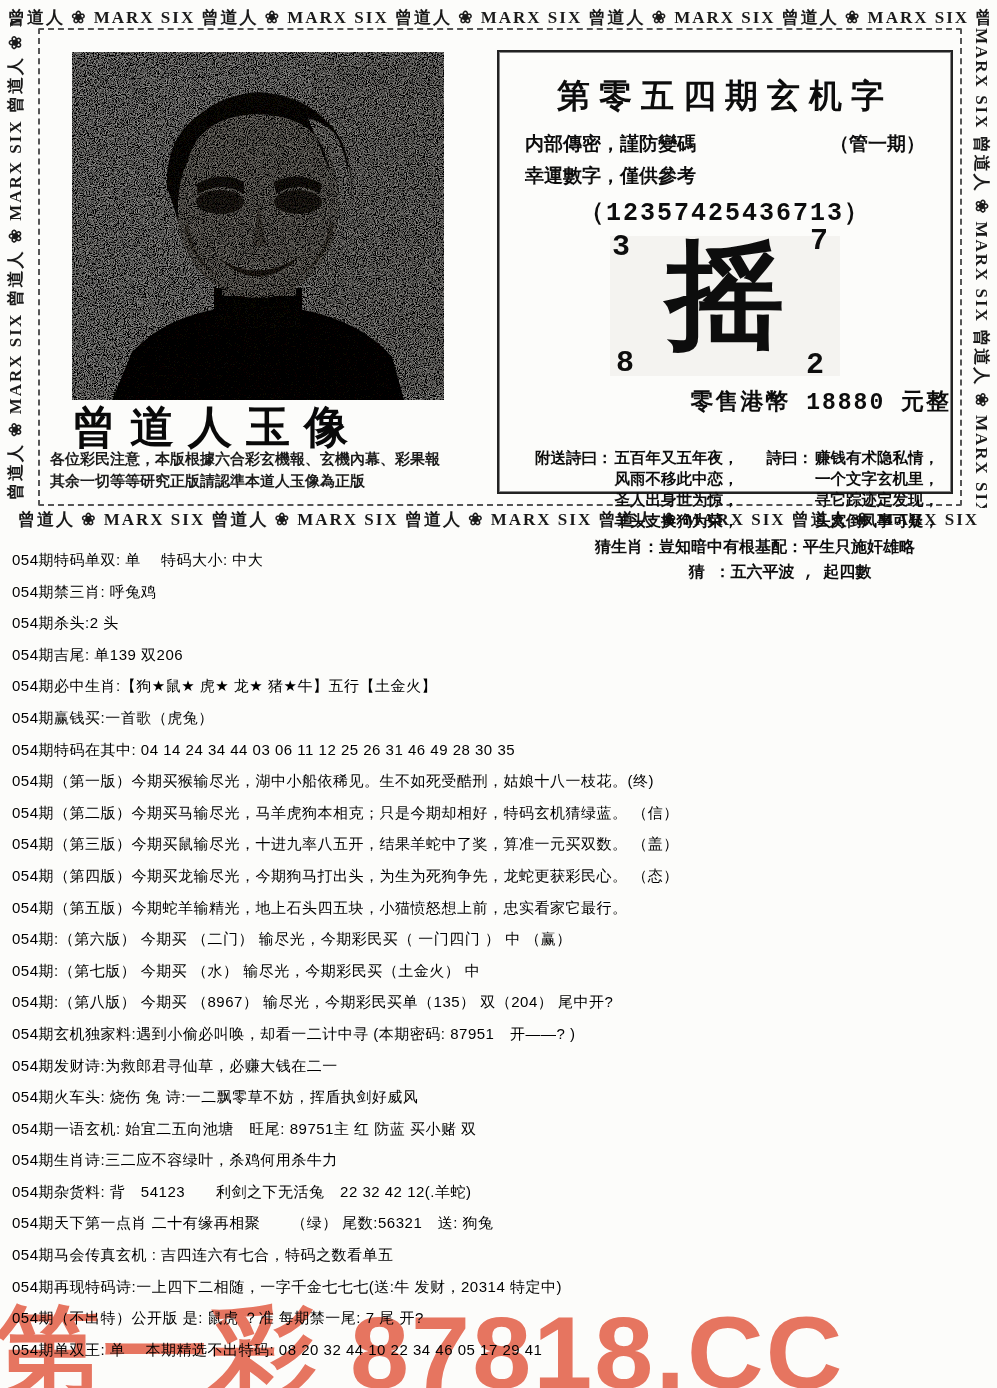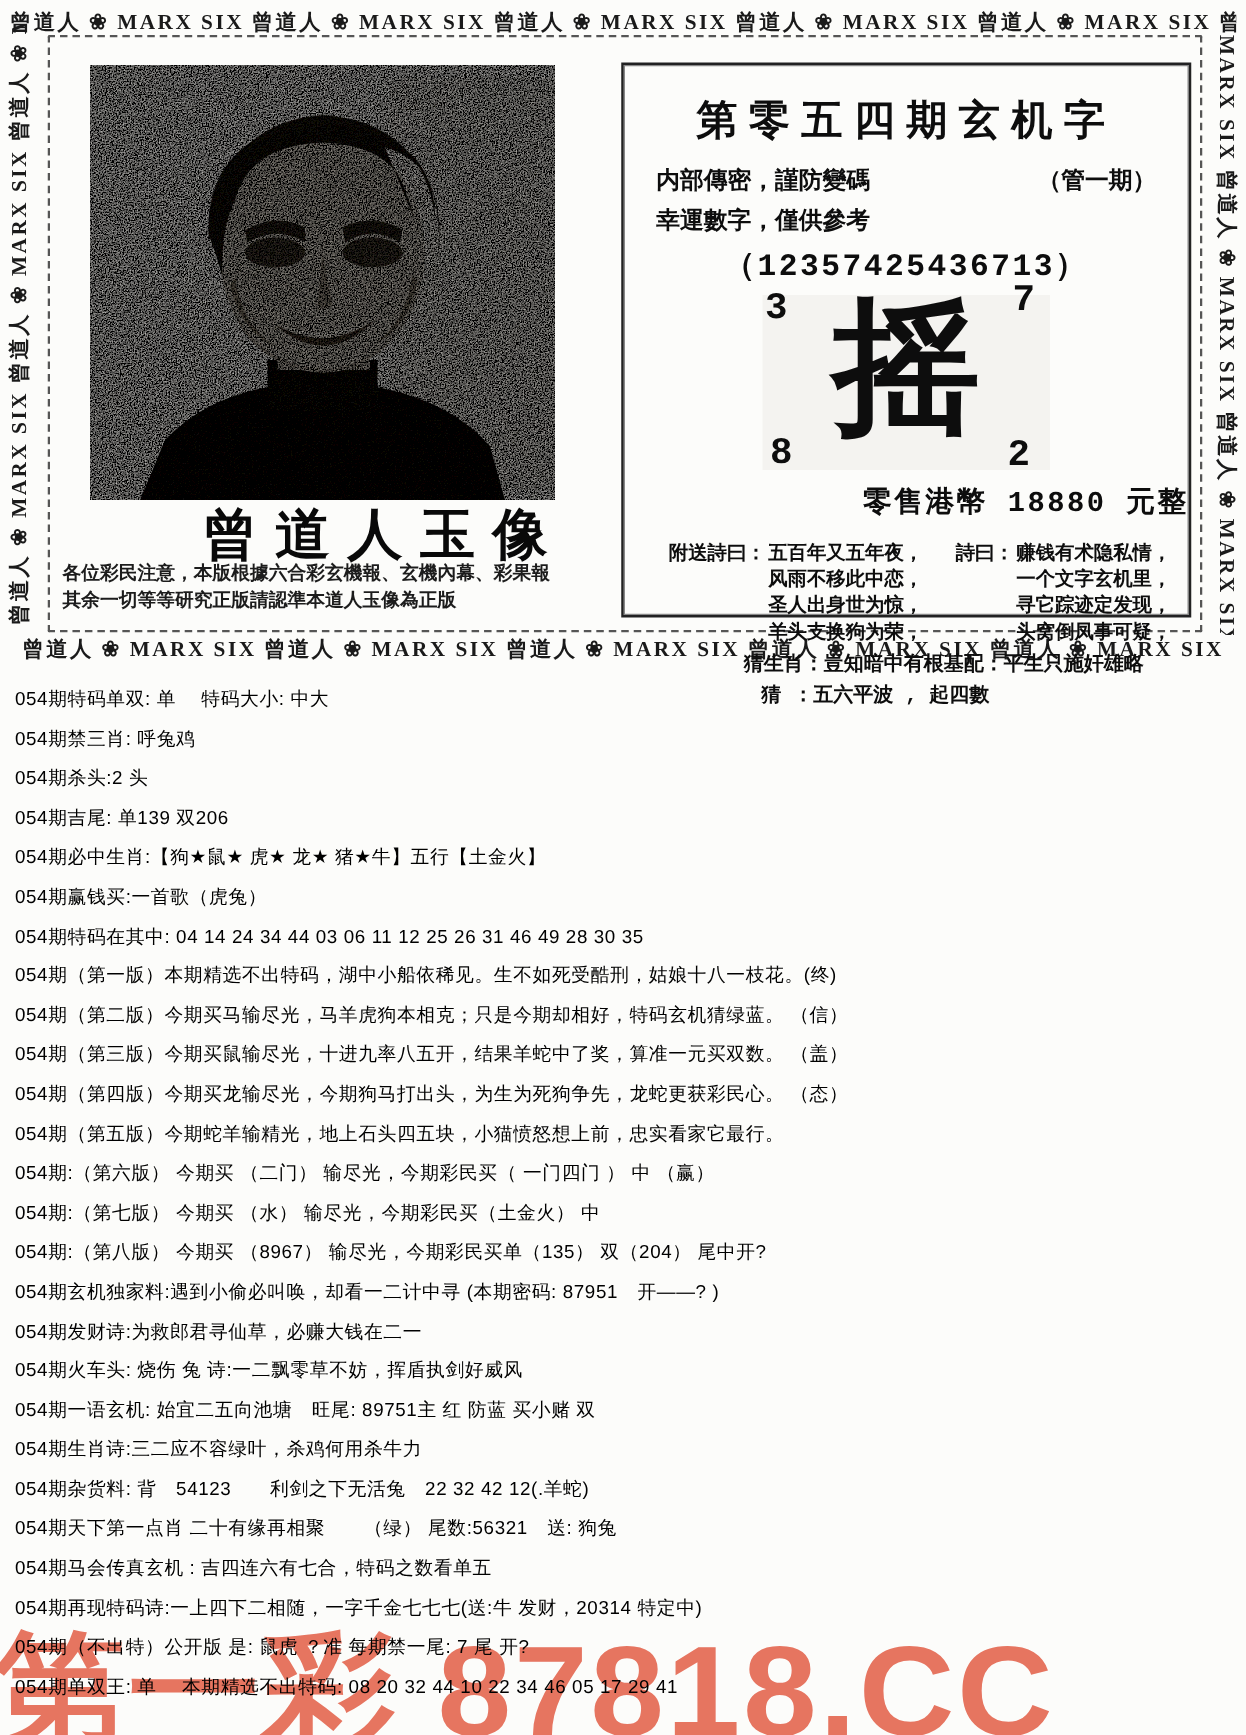--- a/index.html
+++ b/index.html
@@ -21,21 +21,21 @@
   .band-left{left:4px;top:500px;transform:rotate(-90deg);}
   .band-right{left:993px;top:28px;transform:rotate(90deg);}
   
   .frame{
     position:absolute;left:38px;top:28px;width:920px;height:474px;
     border:2px dashed #555;border-radius:2px;background:transparent;
   }
   
   .photo{position:absolute;left:72px;top:52px;width:372px;height:348px;}
   .caption{
-    position:absolute;left:72px;top:398px;width:380px;text-align:right;
+    position:absolute;left:72px;top:398px;width:380px;text-align:left;
     font-family:"Liberation Serif","DejaVu Serif",serif;
     font-size:44px;font-weight:900;letter-spacing:14px;color:#090909;
   }
   .photo-note{
     position:absolute;left:50px;top:448px;width:420px;
     font-family:"Liberation Serif","DejaVu Serif",serif;
     font-size:15px;font-weight:700;line-height:22px;color:#1c1c1c;
   }
   
   .mbox{
@@ -50,28 +50,28 @@
     font-size:19px;font-weight:700;}
   .mbox-line2{padding:0 26px;margin-top:6px;font-size:19px;font-weight:700;}
   .mbox-digits{margin-top:6px;text-align:center;font-size:25px;font-weight:700;letter-spacing:2px;}
   .yao-wrap{position:relative;width:230px;height:140px;margin:8px auto 0;background:#f4f3f0;}
   .yao-char{position:absolute;left:50%;top:50%;transform:translate(-50%,-52%);
     font-size:118px;font-weight:900;line-height:1;}
   .yao-n{position:absolute;font-size:30px;font-weight:700;}
   .yao-tl{left:2px;top:-6px;} .yao-tr{right:12px;top:-12px;}
   .yao-bl{left:6px;bottom:-4px;} .yao-br{right:16px;bottom:-6px;}
   .mbox-price{margin-top:10px;text-align:right;padding-left:108px;font-size:23px;font-weight:700;letter-spacing:2px;}
-  .poems{display:flex;margin-top:16px;padding:0 12px;font-size:15.5px;font-weight:700;line-height:21px;}
+  .poems{display:flex;margin-top:32px;padding:0 12px;font-size:15.5px;font-weight:700;line-height:21px;justify-content:space-between;}
   .poem-col{display:flex;}
   .poem-col .plabel{white-space:nowrap;margin-right:2px;}
   .poem-lines div{white-space:nowrap;}
   .poems-left{margin-left:24px;}
   .poems-right{margin-left:26px;}
   .guess-row{display:flex;margin-top:4px;padding:0 36px;font-size:16px;font-weight:700;justify-content:flex-end;}
-  .guess-last{margin-top:4px;padding-left:110px;font-size:16px;font-weight:700;}
+  .guess-last{margin-top:4px;padding-left:110px;font-size:16px;font-weight:700;text-align:center;}
   
   .preds{position:absolute;left:12px;top:544px;width:980px;}
   .pline{
     font-size:15px;line-height:31.6px;white-space:nowrap;color:#000000;
     font-family:"Liberation Sans","DejaVu Sans",sans-serif;font-weight:500;
     letter-spacing:0.5px;
   }
   
   .watermark{
     position:absolute;left:-6px;top:1286px;width:1020px;
@@ -180,21 +180,21 @@
 </div>
 
 <div class="preds">
   <div class="pline">054期特码单双: 单　 特码大小: 中大</div>
   <div class="pline">054期禁三肖: 呼兔鸡</div>
   <div class="pline">054期杀头:2 头</div>
   <div class="pline">054期吉尾: 单139  双206</div>
   <div class="pline">054期必中生肖:【狗★鼠★ 虎★ 龙★ 猪★牛】五行【土金火】</div>
   <div class="pline">054期赢钱买:一首歌（虎兔）</div>
   <div class="pline">054期特码在其中: 04 14 24 34 44 03 06 11 12 25 26 31 46 49 28 30 35</div>
-  <div class="pline">054期（第一版）本期精选不出特码，湖中小船依稀见。生不如死受酷刑，姑娘十八一枝花。(终)</div>
+  <div class="pline">054期（第一版）今期买猴输尽光，湖中小船依稀见。生不如死受酷刑，姑娘十八一枝花。(终)</div>
   <div class="pline">054期（第二版）今期买马输尽光，马羊虎狗本相克；只是今期却相好，特码玄机猜绿蓝。 （信）</div>
   <div class="pline">054期（第三版）今期买鼠输尽光，十进九率八五开，结果羊蛇中了奖，算准一元买双数。 （盖）</div>
   <div class="pline">054期（第四版）今期买龙输尽光，今期狗马打出头，为生为死狗争先，龙蛇更获彩民心。 （态）</div>
   <div class="pline">054期（第五版）今期蛇羊输精光，地上石头四五块，小猫愤怒想上前，忠实看家它最行。</div>
   <div class="pline">054期:（第六版） 今期买 （二门） 输尽光，今期彩民买（ 一门四门 ） 中 （赢）</div>
   <div class="pline">054期:（第七版） 今期买 （水） 输尽光，今期彩民买（土金火） 中</div>
   <div class="pline">054期:（第八版） 今期买 （8967） 输尽光，今期彩民买单（135）  双（204） 尾中开?</div>
   <div class="pline">054期玄机独家料:遇到小偷必叫唤，却看一二计中寻 (本期密码: 87951　开——? )</div>
   <div class="pline">054期发财诗:为救郎君寻仙草，必赚大钱在二一</div>
   <div class="pline">054期火车头: 烧伤 兔 诗:一二飘零草不妨，挥盾执剑好威风</div>

